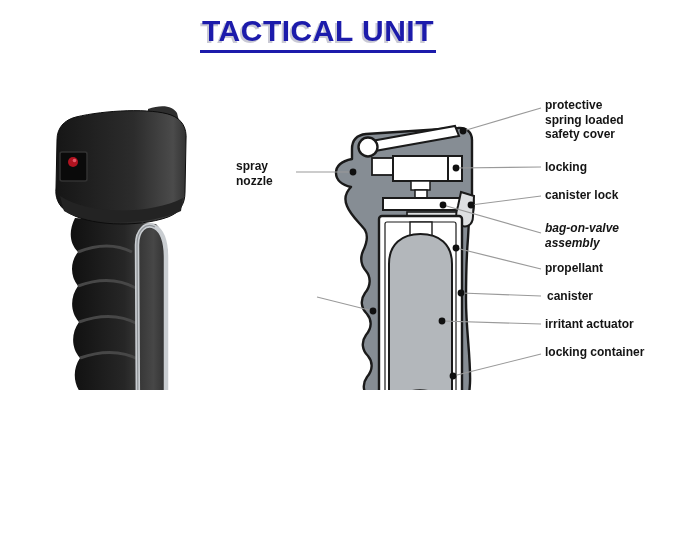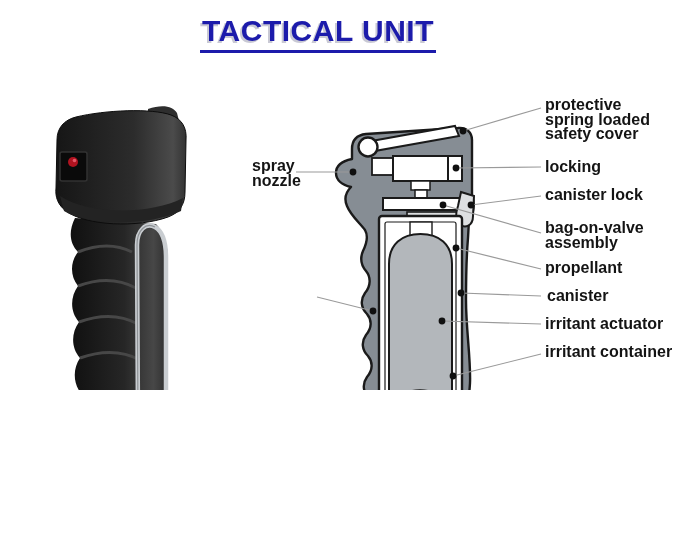--- a/index.html
+++ b/index.html
@@ -13,21 +13,21 @@
     display:inline-block;
     font-size:30px;font-weight:bold;letter-spacing:0.5px;
     color:var(--title-blue,#1c1bab);
     border-bottom:3px solid var(--title-blue,#1c1bab);
     padding:0 2px 2px 2px;
     text-shadow:-2px 2px 0 #c9c9d4;
   }
   
   .label{
     position:absolute;
-    font-size:16px;line-height:14.5px;font-weight:bold;color:#141414;
+    font-size:12px;line-height:14.5px;font-weight:bold;color:#141414;
     white-space:pre-line;
   }
   svg{position:absolute;left:0;top:0;}
   .housing{fill:var(--housing-gray,#868d94);stroke:#1a1a1a;stroke-width:2.4;stroke-linejoin:round;}
   .white-part{fill:#ffffff;stroke:#1a1a1a;}
   .lock-part{fill:#dddfe1;stroke:#1a1a1a;}
   .capsule{fill:var(--capsule-gray,#b3b7bb);stroke:#1a1a1a;stroke-width:2;}
   .leader{stroke:var(--leader-gray,#9a9a9a);stroke-width:1.2;fill:none;}
   .dot{fill:#101010;}
   .base{fill:#141414;stroke:#000;stroke-width:1;}
@@ -176,27 +176,27 @@
         <circle class="dot" cx="453" cy="376" r="3.4"></circle>
         <circle class="dot" cx="421" cy="449" r="3.4"></circle>
       </g>
     </g>
   </svg>
 
   <div id="title-wrap">
     <span id="title-text">TACTICAL UNIT</span>
   </div>
 
-  <div class="label" style="left:252px;top:159px;">spray
+  <div class="label" style="left:236px;top:159px;">spray
 nozzle</div>
 
   <div class="label" style="left:545px;top:98px;">protective
 spring loaded
 safety cover</div>
   <div class="label" style="left:545px;top:160px;">locking</div>
   <div class="label" style="left:545px;top:188px;">canister lock</div>
-  <div class="label" style="left:545px;top:221px;">bag-on-valve
+  <div class="label" style="left:545px;top:221px;font-style:italic;">bag-on-valve
 assembly</div>
   <div class="label" style="left:545px;top:261px;">propellant</div>
   <div class="label" style="left:547px;top:289px;">canister</div>
   <div class="label" style="left:545px;top:317px;">irritant actuator</div>
-  <div class="label" style="left:545px;top:345px;">irritant container</div>
+  <div class="label" style="left:545px;top:345px;">locking container</div>
 </div>
 
 </body></html>

